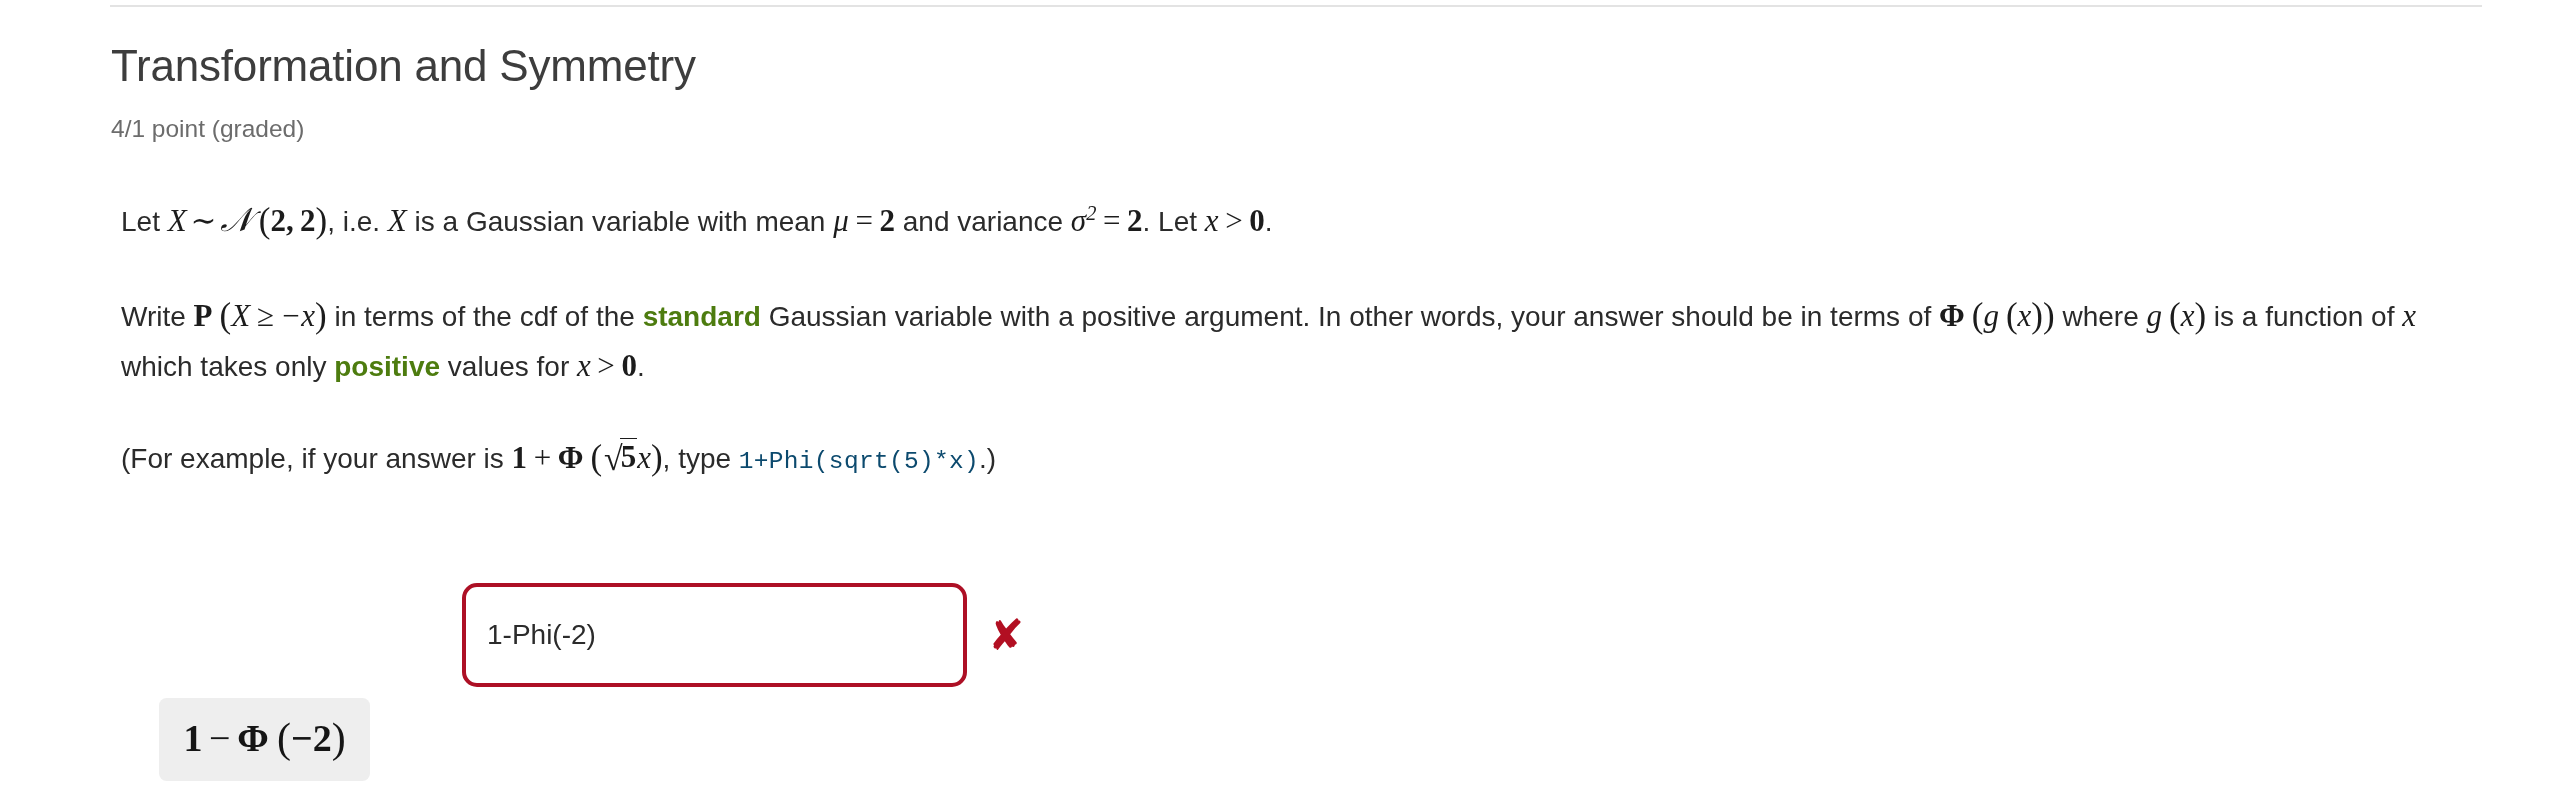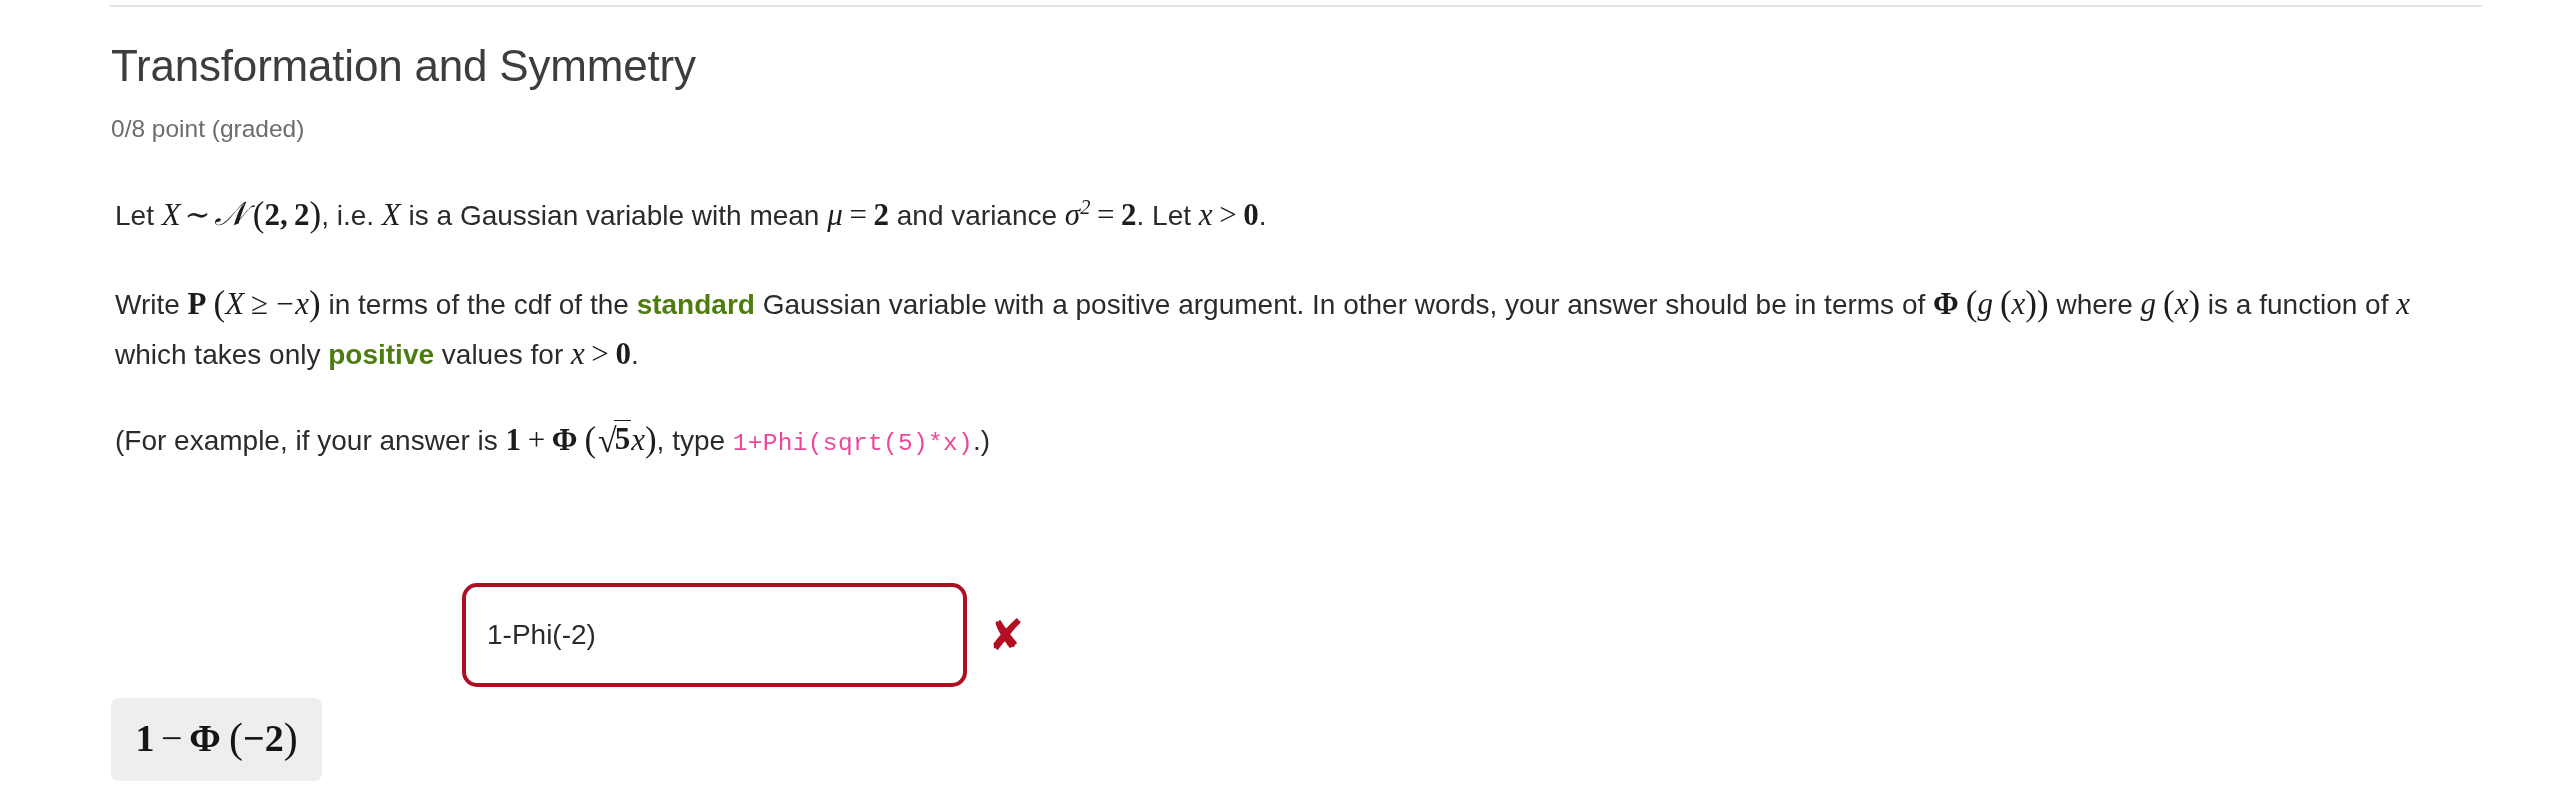--- a/index.html
+++ b/index.html
@@ -58,21 +58,21 @@
     margin: 0;
     padding-top: 21px;
     line-height: 1.2;
   }
 
   .prose {
     font-family: "Liberation Sans", sans-serif;
     font-size: 28px;
     color: #2b2b2b;
     line-height: 1.55;
-    margin: 4px;
+    margin: 10px;
   }
   .prose.p1 { padding-top: 40px; }
   .prose.p2 { padding-top: 30px; width: 2358px; }
   .prose.p3 { padding-top: 30px; }
 
   .bold { font-weight: 700; color: #4d7c0f; }
 
   
   .m {
     font-family: "Liberation Serif", "DejaVu Serif", serif;
@@ -121,21 +121,21 @@
     border-top: 1.9px solid #1c1c1c;
     padding: 0 0.9px 0 0.9px;
     margin-left: -2.8px;
     position: relative;
     top: -0.9px;
   }
 
   .code {
     font-family: "Liberation Mono", "DejaVu Sans Mono", monospace;
     font-size: 24.5px;
-    color: #ec4899;
+    color: #0c4a6e;
     letter-spacing: 0.3px;
   }
 
   
   .answer-row {
     position: absolute;
     left: 111px;
     top: 583px;
     width: 2264px;
     height: 109px;
@@ -186,34 +186,35 @@
   .preview-box {
     display: inline-block;
     background: #eeeeee;
     border-radius: 7.5px;
     padding: 13.2px 24.5px 17px 24.5px;
     font-family: "Liberation Serif", "DejaVu Serif", serif;
     font-size: 38px;
     color: #151515;
     line-height: 1.25;
     white-space: nowrap;
+    margin-left: 48px;
   }
 </style>
 </head>
 <body>
 
 <div class="page">
 
   <div class="top-rule"></div>
 
   <div class="content">
 
     <h2 class="problem-title">Transformation and Symmetry</h2>
 
-    <div class="points-status">0/8 point (graded)</div>
+    <div class="points-status">4/1 point (graded)</div>
 
     <p class="prose p1"><span>Let </span><span class="m"><span class="mi">X</span><span class="op">∼</span><span class="mcal">𝒩</span><span class="mparen"> (</span><span class="mbf">2, 2</span><span class="mparen">)</span></span><span>, i.e. </span><span class="m mi">X</span><span> is a Gaussian variable with mean </span><span class="m"><span class="mi">μ</span><span class="opw">=</span><span class="mbf">2</span></span><span> and variance </span><span class="m"><span class="mi">σ</span><span class="msup">2</span><span class="opw">=</span><span class="mbf">2</span></span><span>. Let </span><span class="m"><span class="mi">x</span><span class="opw">&gt;</span><span class="mbf">0</span></span><span>.</span></p>
 
     <p class="prose p2"><span>Write </span><span class="m"><span class="mbf">P</span><span class="mparen"> (</span><span class="mi">X</span><span class="opw">≥</span><span class="mi">−x</span><span class="mparen">)</span></span><span> in terms of the cdf of the </span><span class="bold">standard</span><span> Gaussian variable with a positive argument. In other words, your answer should be in terms of </span><span class="m"><span class="mbf">Φ</span><span class="mparen"> (</span><span class="mi">g</span><span class="mparen"> (</span><span class="mi">x</span><span class="mparen">)</span><span class="mparen">)</span></span><span> where </span><span class="m"><span class="mi">g</span><span class="mparen"> (</span><span class="mi">x</span><span class="mparen">)</span></span><span> is a function of </span><span class="m mi">x</span><span> which takes only </span><span class="bold">positive</span><span> values for </span><span class="m"><span class="mi">x</span><span class="opw">&gt;</span><span class="mbf">0</span></span><span>.</span></p>
 
     <p class="prose p3"><span>(For example, if your answer is </span><span class="m"><span class="mbf">1</span><span class="opw">+</span><span class="mbf">Φ</span><span class="mparen"> (</span><span class="sqrt"><span class="radsym">√</span><span class="radicand mbf">5</span></span><span class="mi">x</span><span class="mparen">)</span></span><span>, type </span><span class="code">1+Phi(sqrt(5)*x)</span><span>.)</span></p>
 
   </div>
 
   <div class="answer-row">

